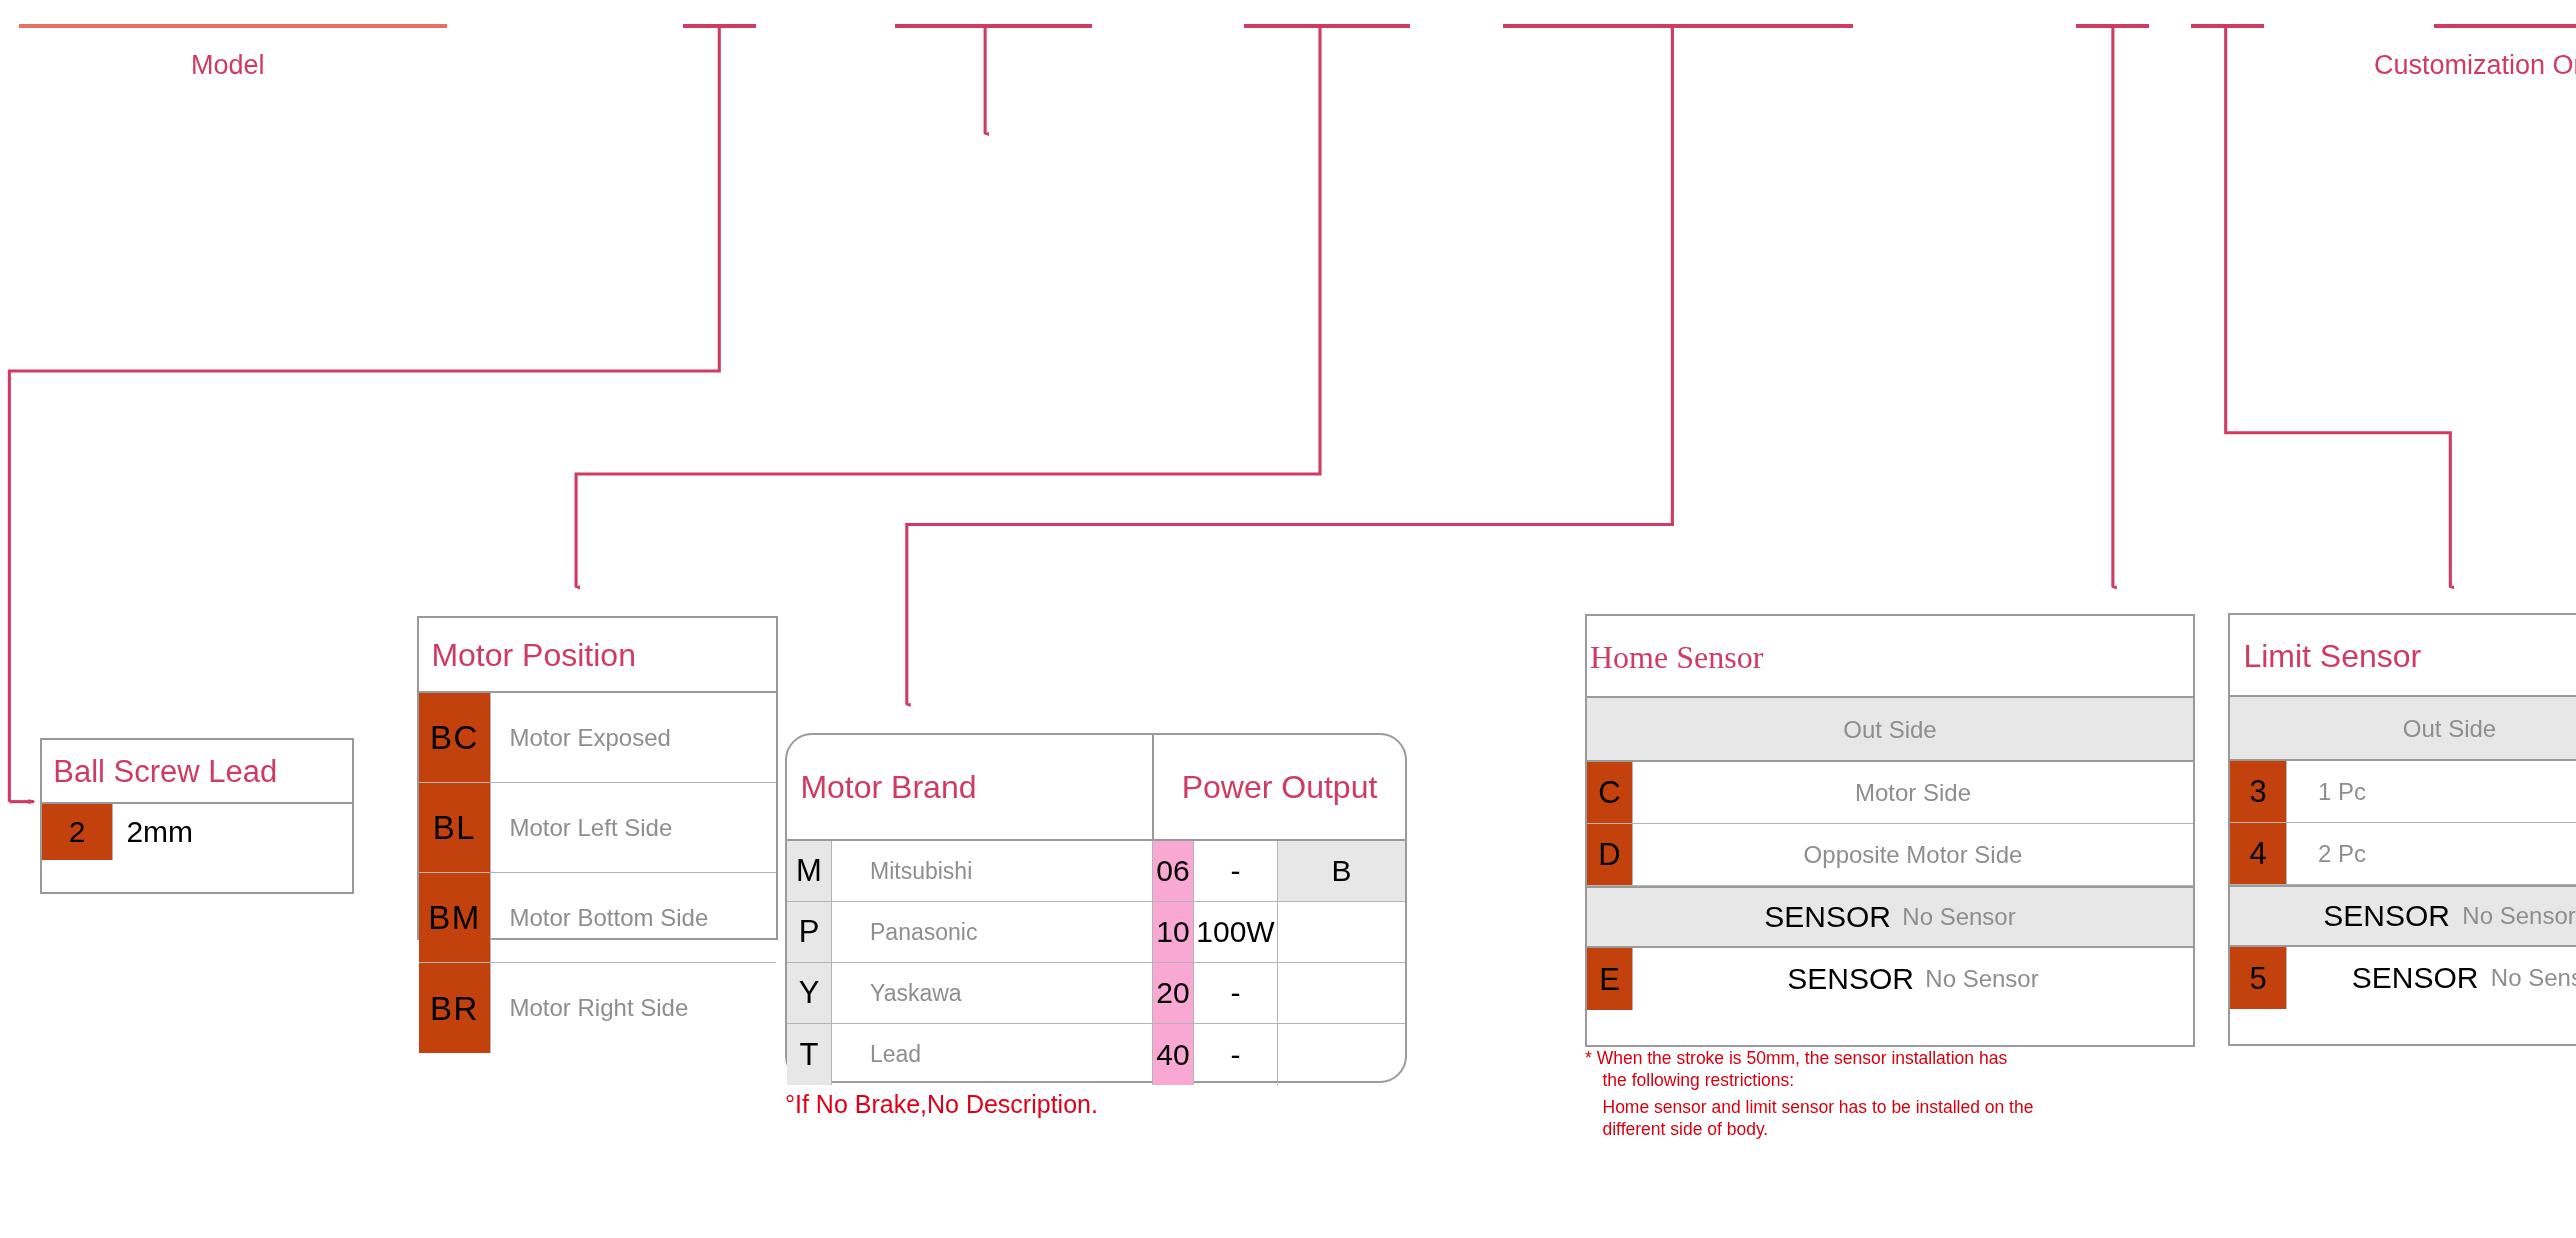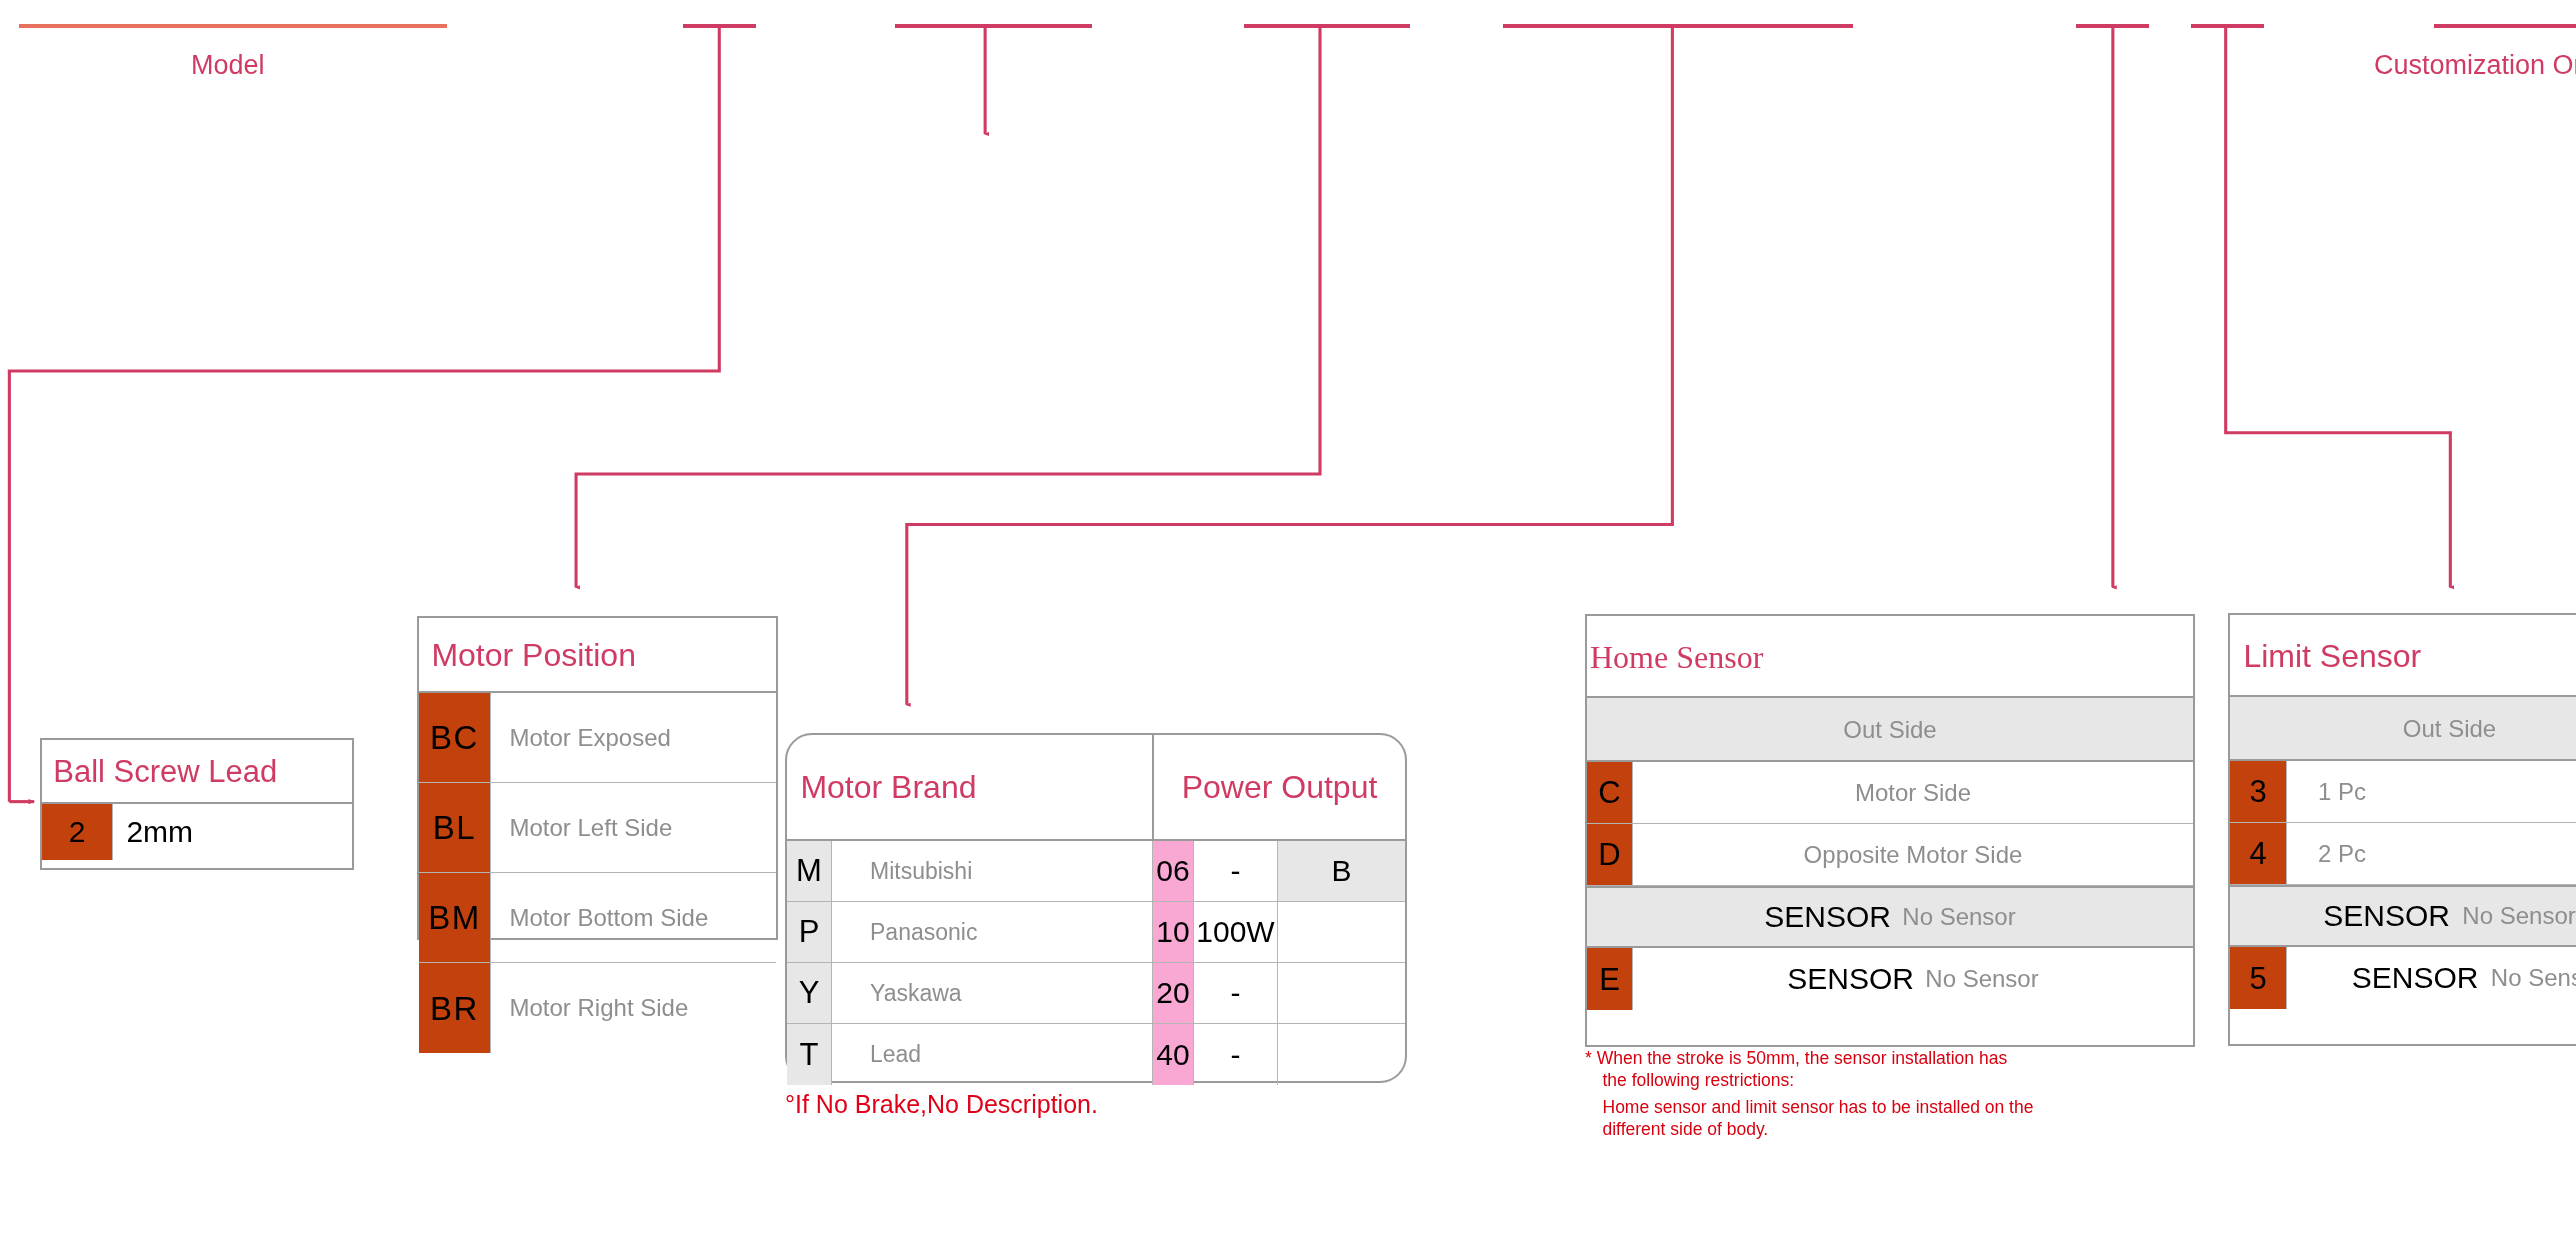--- a/index.html
+++ b/index.html
@@ -46,21 +46,21 @@
   #stroke-box .hdr{border-bottom:2.1px solid #9a9a9a;padding:20.6px 0 18.5px 10.3px;font-size:32px;}
   #stroke-box .sv{
     background:#e7e7e7;color:#000;font-size:32px;line-height:1;
     padding:14.4px 0 13.4px 11.3px;border-bottom:2.1px solid #9a9a9a;box-sizing:border-box;
   }
   #stroke-box .pv{
     color:#cf3b62;font-size:32px;line-height:1;padding:13.4px 0 13.4px 11.3px;box-sizing:border-box;
   }
 
   
-  #bsl-box{left:40px;top:738px;width:314px;height:132px;}
+  #bsl-box{left:40px;top:738px;width:314px;height:156px;}
   #bsl-box .hdr{font-size:31px;padding:15.5px 0 15.5px 11.3px;border-bottom:2.1px solid #9a9a9a;}
   #bsl-box .row{height:56px;border-bottom:none;}
   #bsl-box .cell-code{width:71px;font-size:30px;}
   #bsl-box .cell-plain{padding-left:13.4px;font-size:30px;}
 
   
   #mp-box{left:417px;top:616px;width:361px;height:324px;}
   #mp-box .hdr{font-size:32px;padding:20.6px 0 20.6px 12.4px;}
   #mp-box .row{height:90px;}
   #mp-box .cell-code{width:72px;font-size:33px;letter-spacing:1.5px;}

